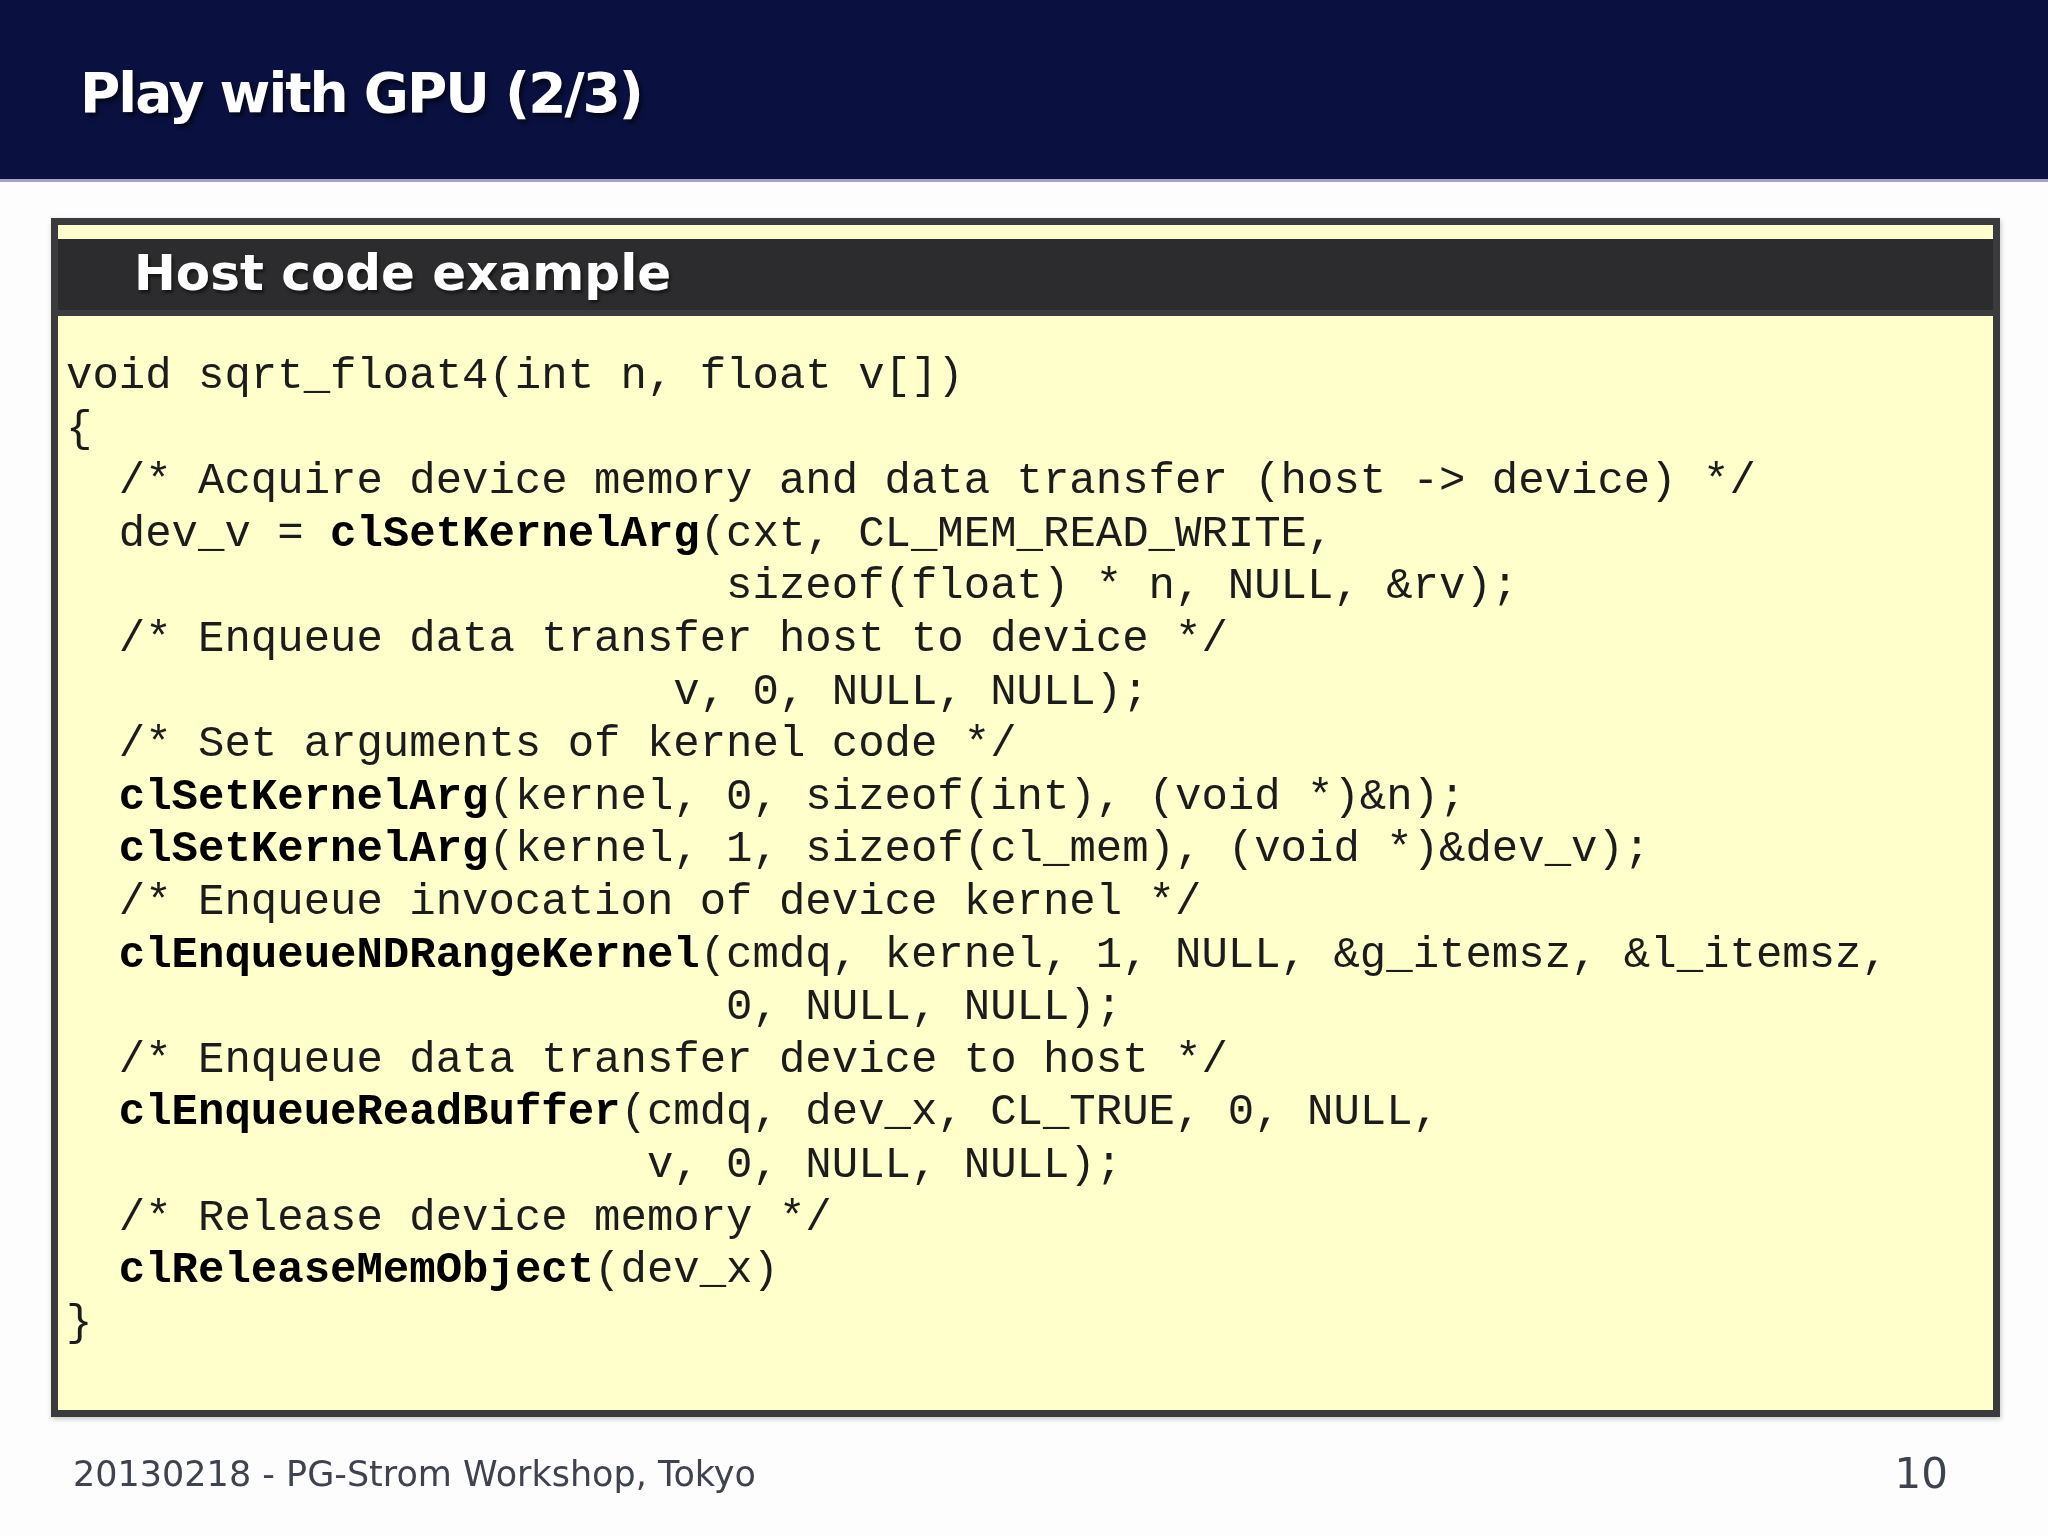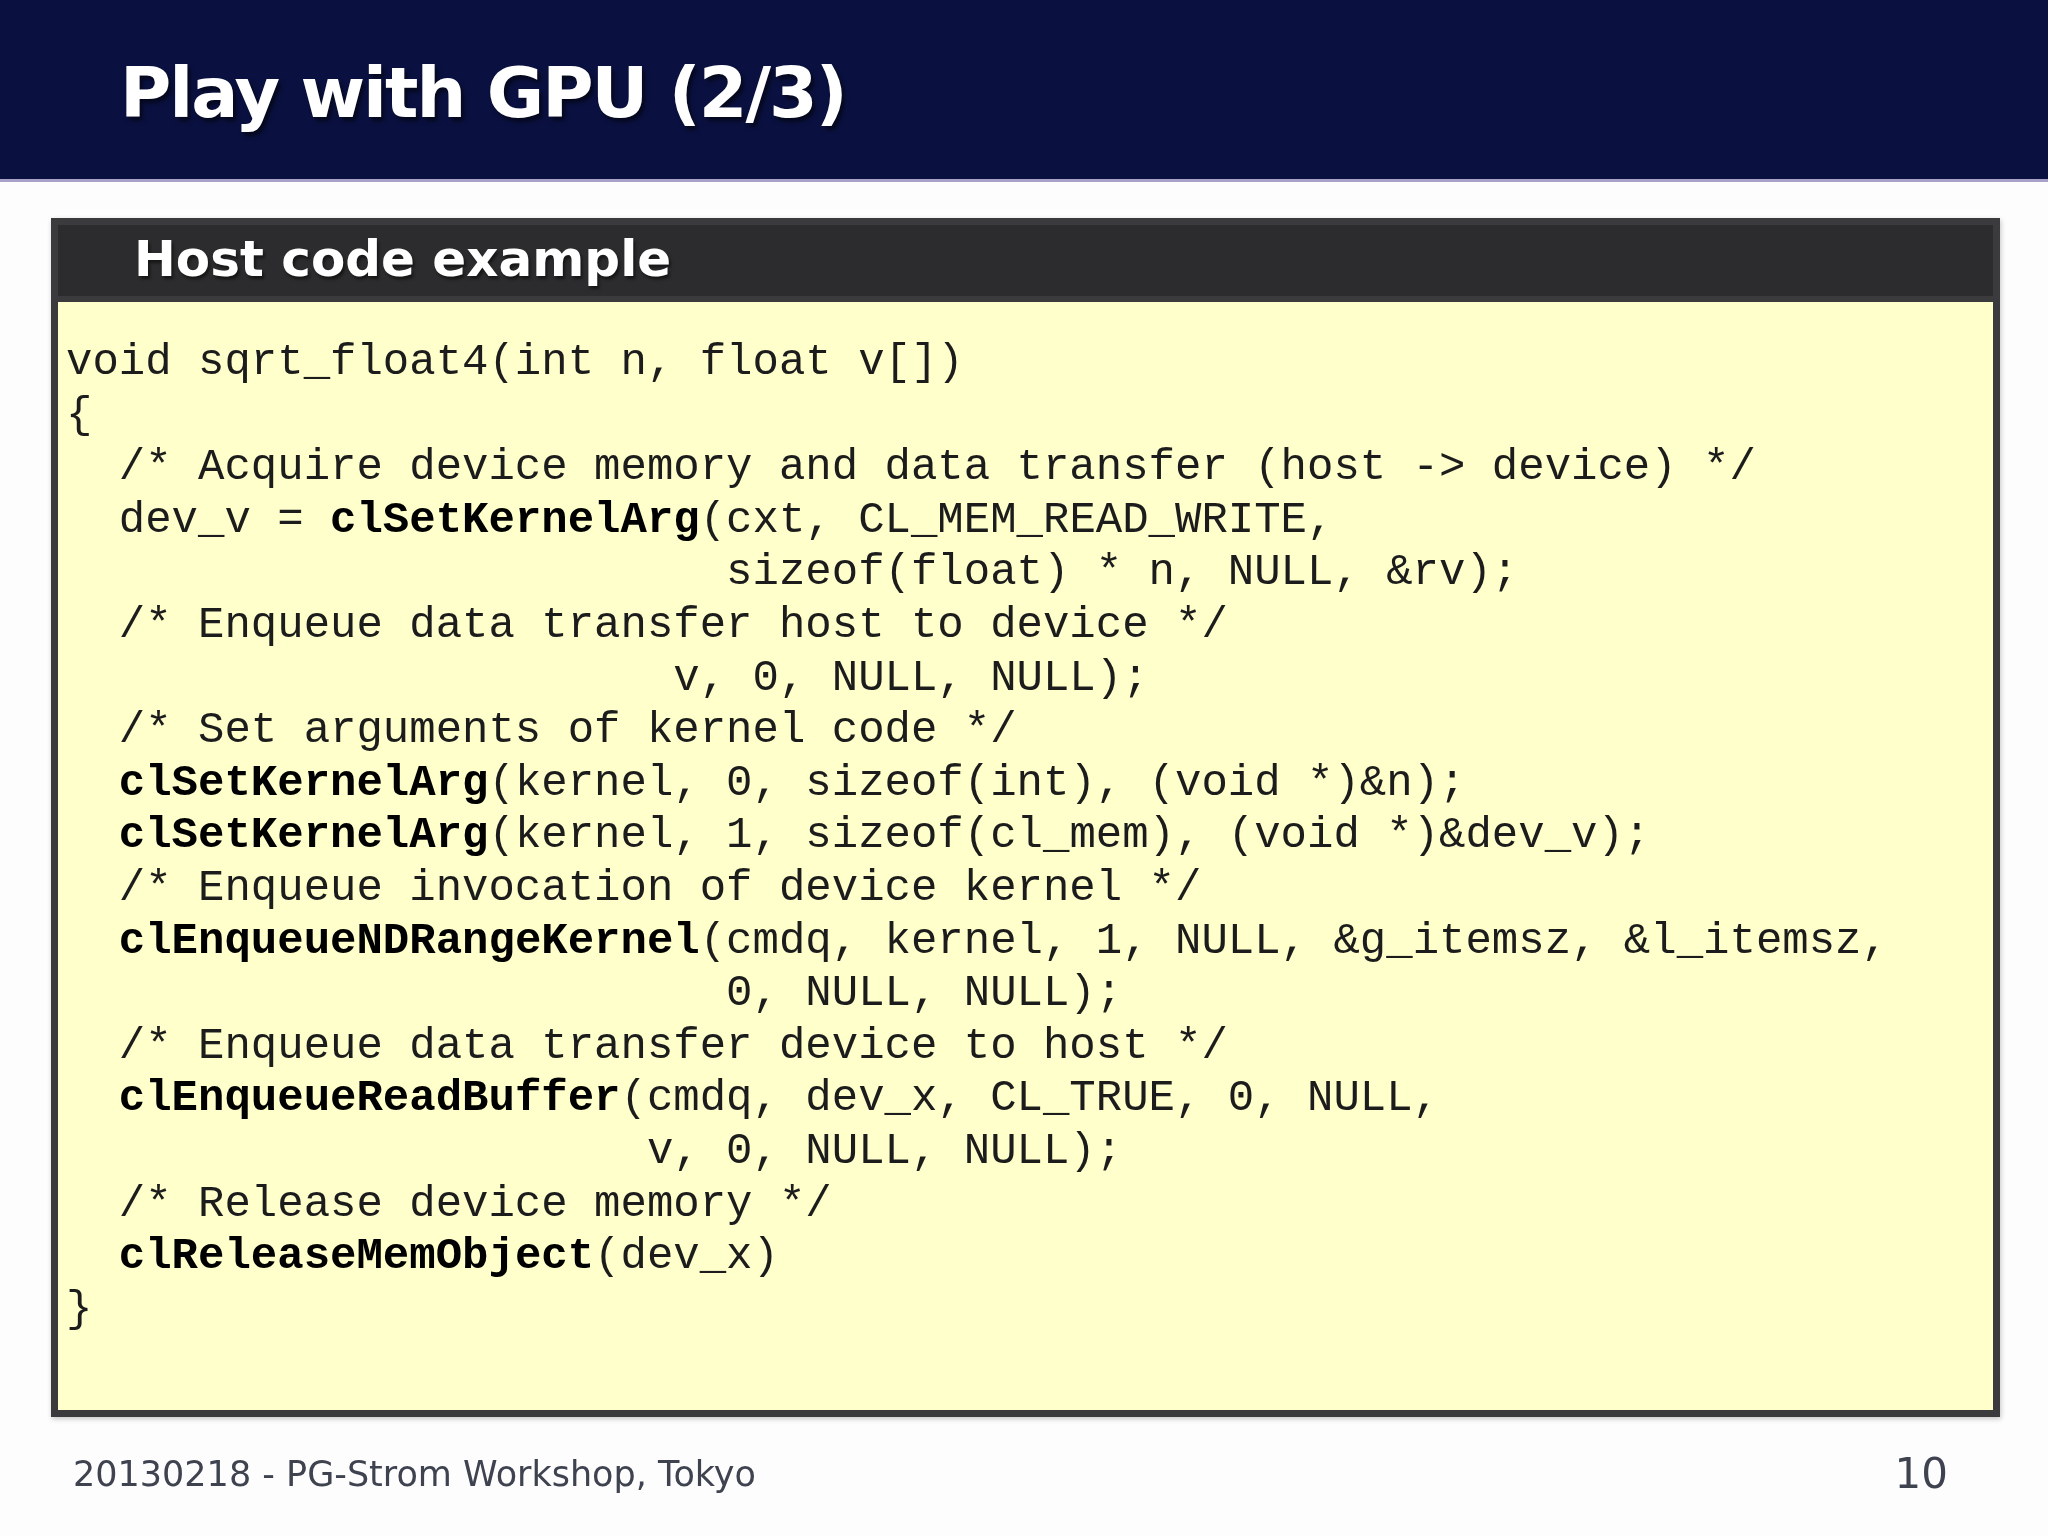--- a/index.html
+++ b/index.html
@@ -23,42 +23,41 @@
 
   
   .title-bar{
     position:absolute;left:0;top:0;width:2048px;height:182px;
     background:var(--header-navy);
     border-bottom:3px solid var(--header-underline);
     display:flex;align-items:center;
   }
   .slide-title{
     color:#ffffff;
-    font-size:70px;
+    font-size:55px;
     font-weight:bold;
     letter-spacing:-2px;
     padding-left:80px;
     padding-top:6px;
     text-shadow:3px 4px 4px rgba(0,0,0,0.55);
     white-space:nowrap;
-    margin-left:40px;
   }
 
   
   .code-panel{
     position:absolute;left:51px;top:218px;width:1949px;height:1199px;
     border:7px solid var(--panel-border);
     background:var(--code-bg);
     box-shadow:1px 2px 5px rgba(0,0,0,0.22);
   }
   .panel-header{
     height:77px;
     background:var(--panel-header-bg);
     border-bottom:6px solid var(--panel-border);
-    display:flex;align-items:center;
+    display:flex;align-items:center;margin-top:14px;
   }
   .panel-header-title{
     color:#ffffff;
     font-size:50px;
     font-weight:bold;
     padding-left:76px;
     padding-bottom:4px;
     text-shadow:2px 3px 3px rgba(0,0,0,0.5);
     white-space:nowrap;
   }

